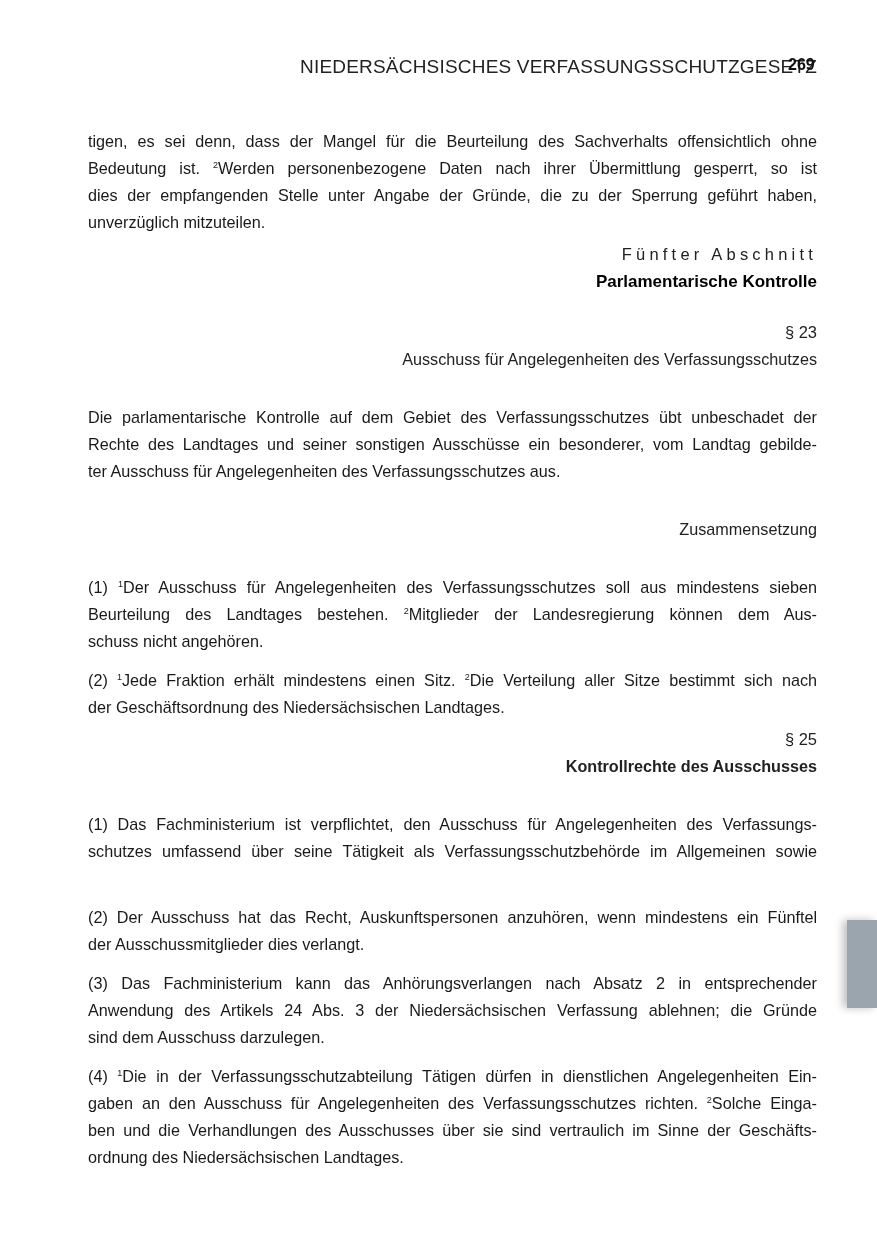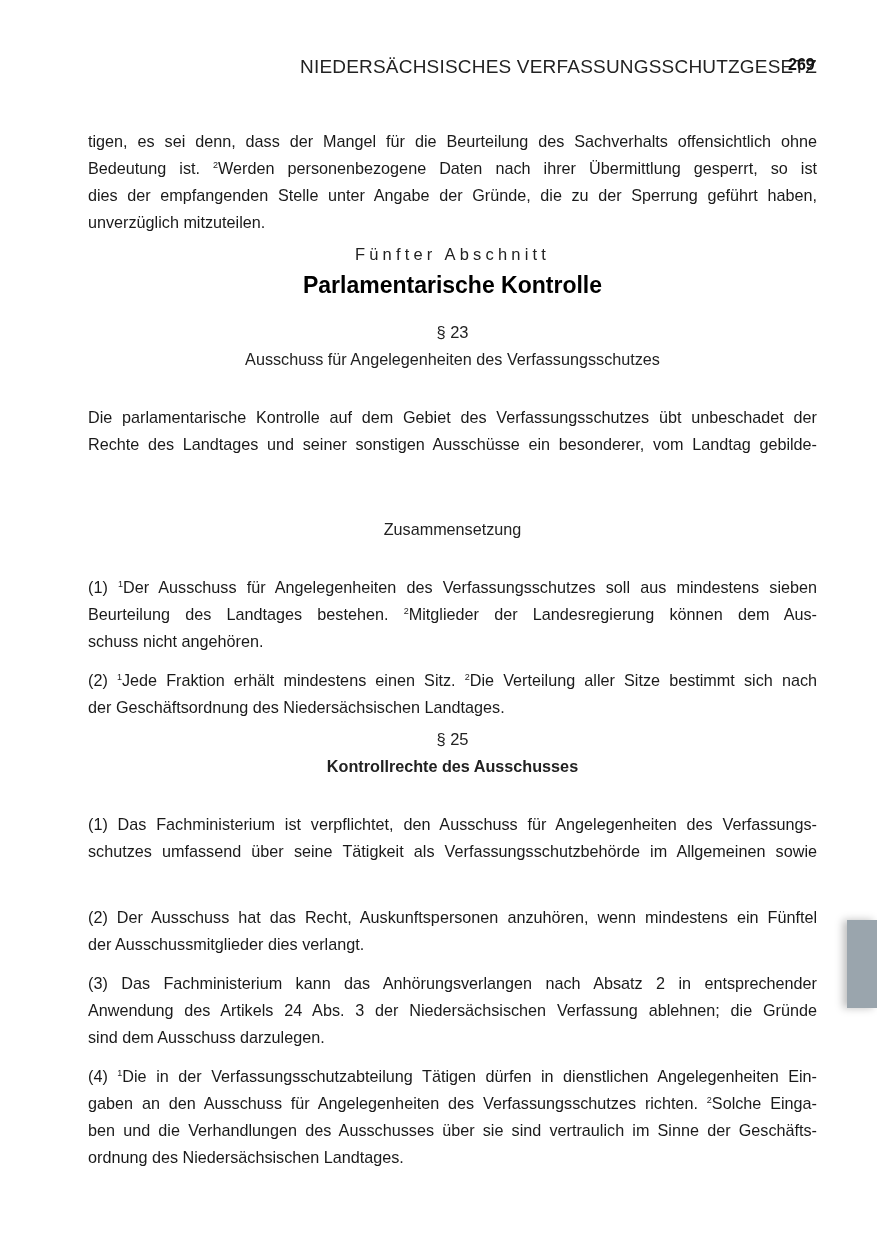--- a/index.html
+++ b/index.html
@@ -13,23 +13,23 @@
     }
     .page-number {
       position: absolute; top: 56px; left: 788px; font-size: 16px; font-weight: bold; color: #111;
     }
     .para {
       position: absolute; left: 88px; width: 729px; font-size: 16.2px; line-height: 27px;
       text-align: justify; text-align-last: left; color: #1a1a1a; margin-top: 16px;
     }
     .para .line { display: block; text-align: justify; text-align-last: justify; white-space: nowrap; height: 27px; }
     .para .line.last { text-align-last: left; }
-    .center { position: absolute; left: 88px; width: 729px; text-align: center; }
+    .center { position: absolute; left: 88px; width: 729px; text-align: right; }
     .spaced { font-size: 16.5px; letter-spacing: 4.2px; color: #222; }
-    .bold-title { font-size: 23px; font-weight: bold; color: #000; }
+    .bold-title { font-size: 17px; font-weight: bold; color: #000; }
     .section-num { font-size: 16.5px; color: #222; }
     .section-title { font-size: 16.2px; color: #222; }
     sup { font-size: 9px; vertical-align: 6px; line-height: 0; }
     .thumb-tab {
       position: absolute; left: 847px; top: 920px; width: 30px; height: 88px;
       background: #9aa5ad; box-shadow: -4px 0 8px rgba(0,0,0,0.25);
     }
   </style>
 </head>
 <body>
@@ -47,20 +47,21 @@
   </div>
 
   <div class="center spaced" style="top:245px;">Fünfter Abschnitt</div>
   <div class="center bold-title" style="top:272px;">Parlamentarische Kontrolle</div>
 
   <div class="center section-num" style="top:323px;">§ 23</div>
   <div class="center section-title" style="top:350px;">Ausschuss für Angelegenheiten des Verfassungsschutzes</div>
   <div class="para" style="top:388px;">
     <span class="line">Die parlamentarische Kontrolle auf dem Gebiet des Verfassungsschutzes übt unbeschadet der</span>
     <span class="line">Rechte des Landtages und seiner sonstigen Ausschüsse ein besonderer, vom Landtag gebilde-</span>
+    <span class="line last">ter Ausschuss für Angelegenheiten des Verfassungsschutzes aus.</span>
   </div>
 
   <div class="center section-title" style="top:520px;">Zusammensetzung</div>
   <div class="para" style="top:558px;">
     <span class="line"><span>(1) </span><sup>1</sup><span>Der Ausschuss für Angelegenheiten des Verfassungsschutzes soll aus mindestens sieben</span></span>
     <span class="line"><span>Beurteilung des Landtages bestehen. </span><sup>2</sup><span>Mitglieder der Landesregierung können dem Aus-</span></span>
     <span class="line last">schuss nicht angehören.</span>
   </div>
   <div class="para" style="top:651px;">
     <span class="line"><span>(2) </span><sup>1</sup><span>Jede Fraktion erhält mindestens einen Sitz. </span><sup>2</sup><span>Die Verteilung aller Sitze bestimmt sich nach</span></span>

